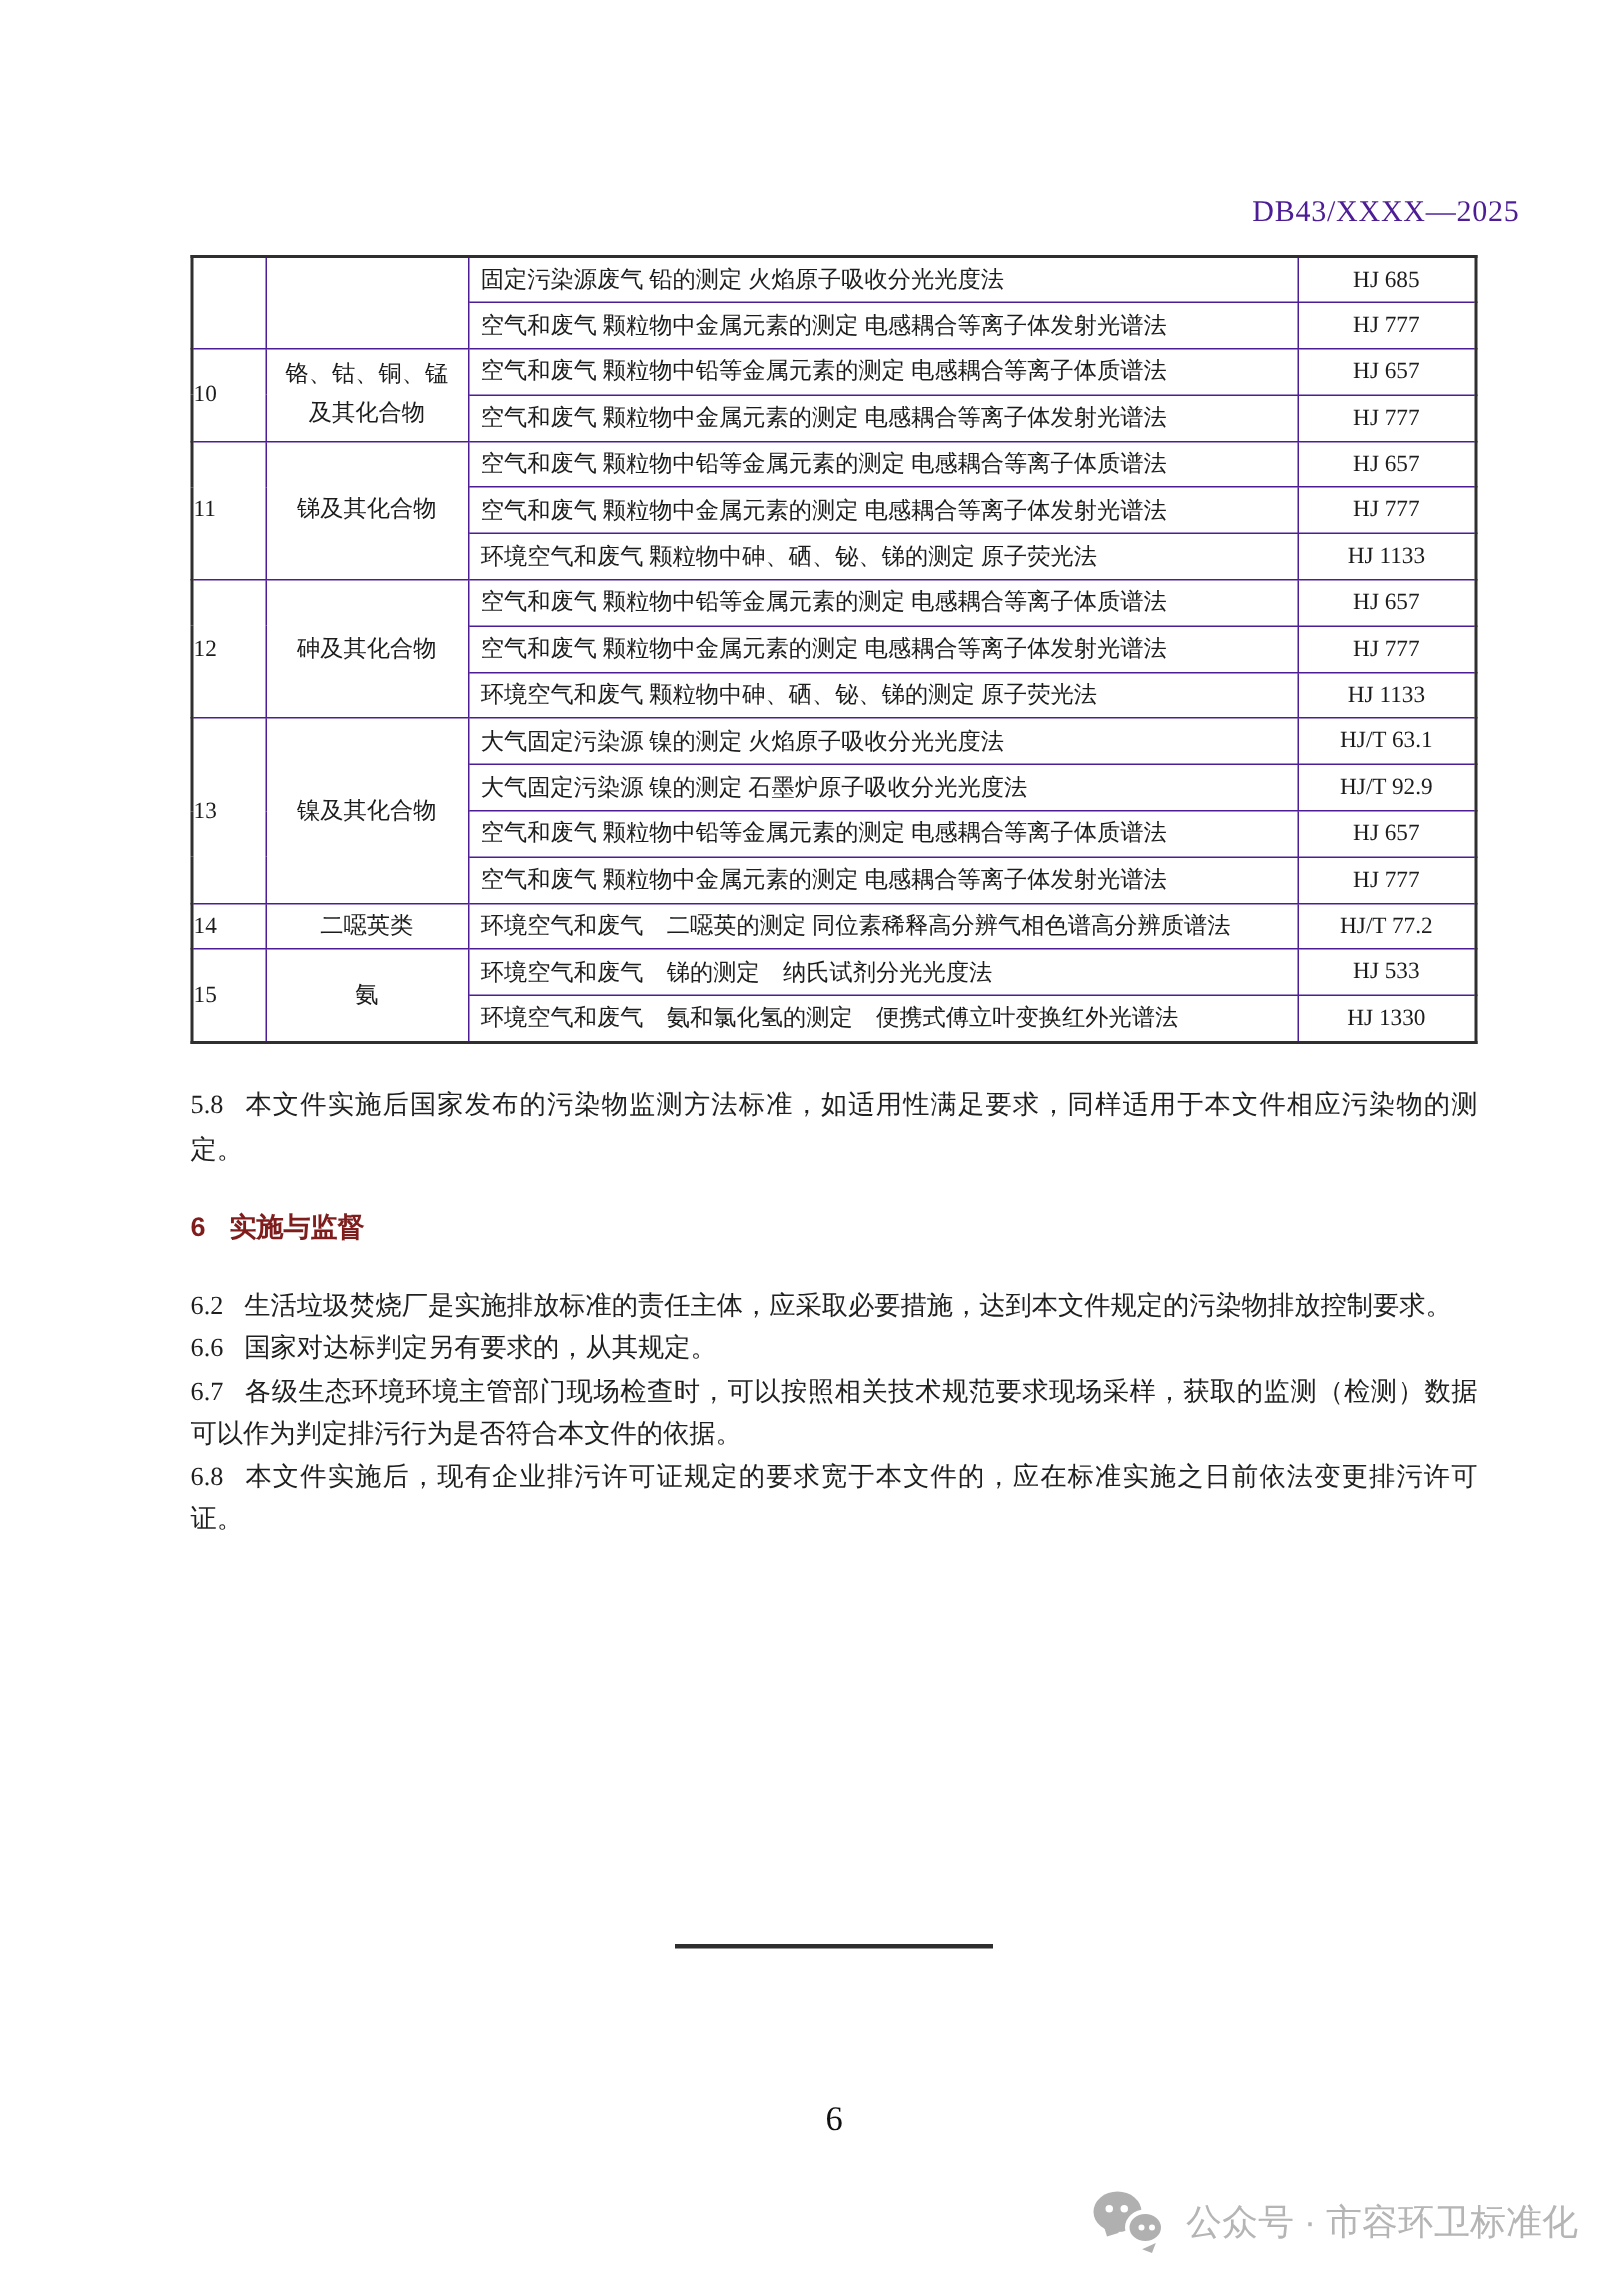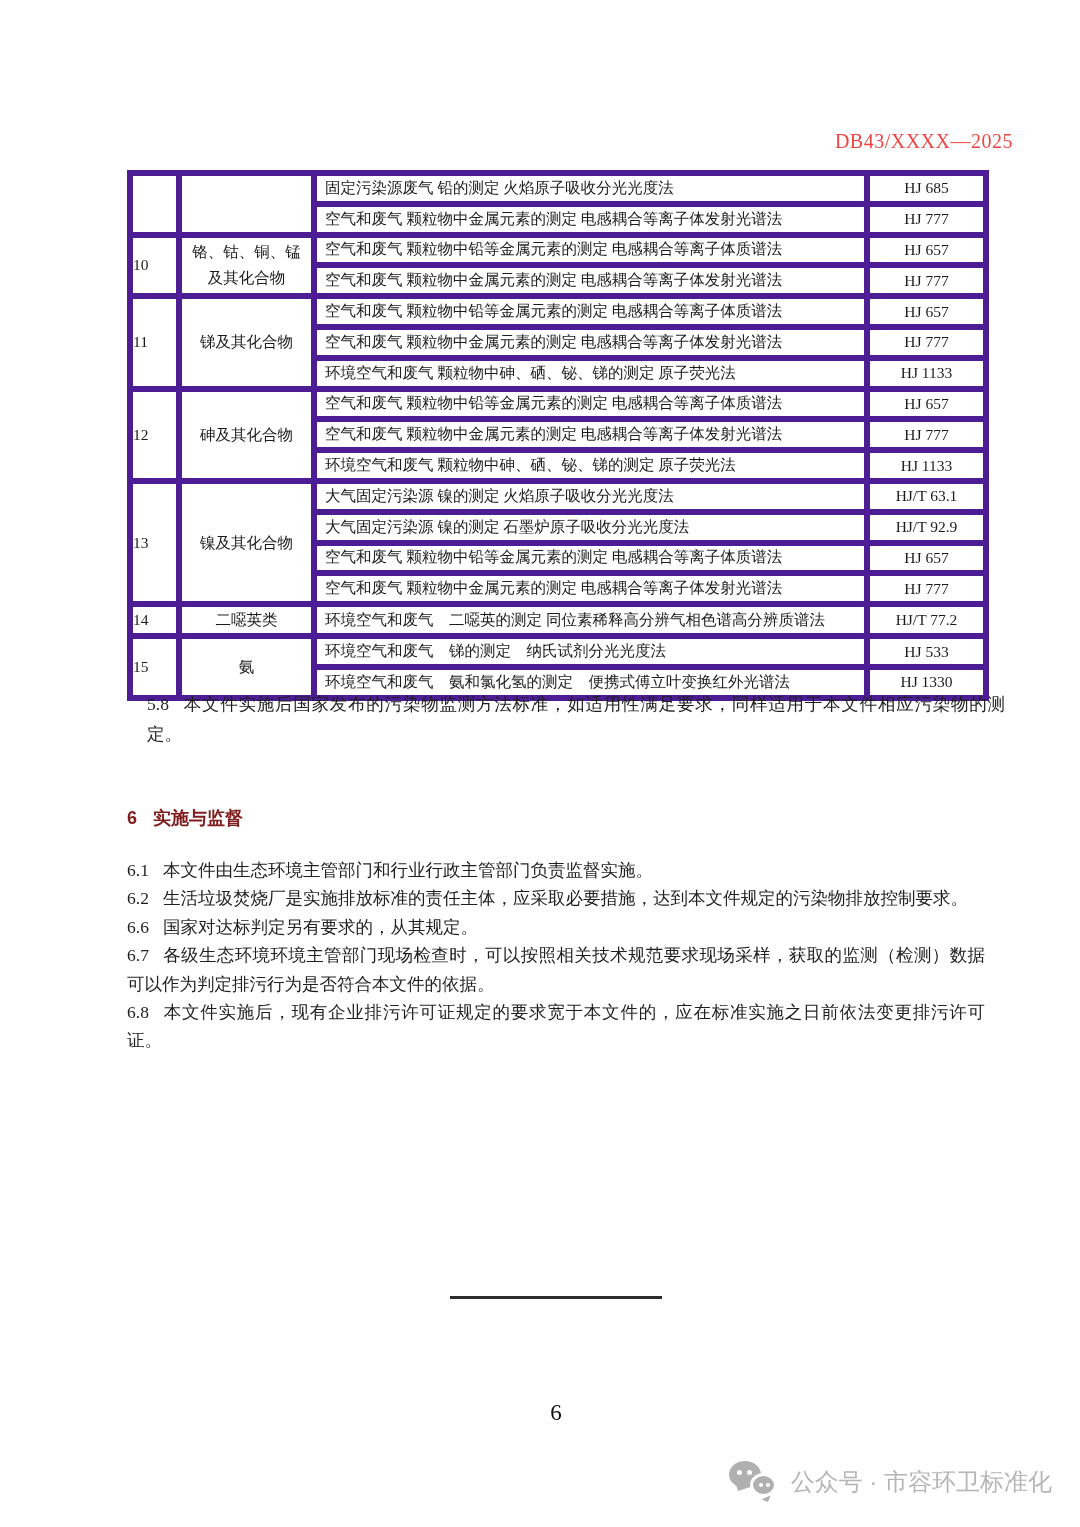--- a/index.html
+++ b/index.html
@@ -4,40 +4,40 @@
 <style>
   * { margin:0; padding:0; box-sizing:border-box; }
   html,body { background:#ffffff; }
   .page {
     position:relative; width:1080px; height:1527px; background:#ffffff;
     font-family:"Liberation Serif","DejaVu Serif",serif; color:#1f1f1f;
     overflow:hidden;
   }
   .doc-code {
     position:absolute; top:130px; right:67px;
-    font-size:20px; letter-spacing:0.5px; color:#ef4444;
+    font-size:20px; letter-spacing:0.5px; color:#4c1d95;
   }
   table.methods {
     position:absolute; left:127px; top:170px; width:856px;
     border-collapse:collapse; table-layout:fixed;
     border:2px solid #2f2f2f;
   }
   table.methods td {
-    border:6px solid #4c1d95; height:30.8px; vertical-align:middle;
+    border:1px solid #4c1d95; height:30.8px; vertical-align:middle;
     font-size:15.5px; color:#1c1c1c; overflow:hidden;
   }
   td.col-num   { text-align:left; }
   td.col-name  { text-align:center; white-space:pre-line; line-height:26px; }
   td.col-method{ text-align:left; padding:0 8px; white-space:nowrap; }
   td.col-code  { text-align:center; white-space:nowrap; }
   tr.group-start td { border-top:1.5px solid #2f2f2f; }
 
   .clause58 {
-    position:absolute; left:127px; top:689px; width:858px;
-    font-size:17.5px; line-height:30px; text-align:justify;margin-left:20px;
+    position:absolute; left:127px; top:721px; width:858px;
+    font-size:17.5px; line-height:30px; text-align:justify;
   }
   .section-heading {
     position:absolute; left:127px; top:803px; width:858px;
     font-family:"Liberation Sans","DejaVu Sans",sans-serif;
     font-size:18px; font-weight:bold; line-height:30px; color:#7f1d1d;
   }
   .section-heading .hnum { display:inline-block; margin-right:16px; }
   .clauses {
     position:absolute; left:127px; top:856px; width:858px;
     font-size:17.5px; line-height:28.4px;
@@ -185,21 +185,20 @@
           <td class="col-code">HJ 1330</td>
         </tr>
       </tbody>
   </table>
 
   <p class="clause58"><span class="pnum">5.8</span><span>本文件实施后国家发布的污染物监测方法标准，如适用性满足要求，同样适用于本文件相应污染物的测定。</span></p>
 
   <h2 class="section-heading"><span class="hnum">6</span><span>实施与监督</span></h2>
 
   <div class="clauses">
-    <p class="para"><span class="pnum">6.1</span><span>本文件由生态环境主管部门和行业行政主管部门负责监督实施。</span></p>
     <p class="para"><span class="pnum">6.2</span><span>生活垃圾焚烧厂是实施排放标准的责任主体，应采取必要措施，达到本文件规定的污染物排放控制要求。</span></p>
     <p class="para"><span class="pnum">6.6</span><span>国家对达标判定另有要求的，从其规定。</span></p>
     <p class="para"><span class="pnum">6.7</span><span>各级生态环境环境主管部门现场检查时，可以按照相关技术规范要求现场采样，获取的监测（检测）数据可以作为判定排污行为是否符合本文件的依据。</span></p>
     <p class="para"><span class="pnum">6.8</span><span>本文件实施后，现有企业排污许可证规定的要求宽于本文件的，应在标准实施之日前依法变更排污许可证。</span></p>
   </div>
 
   <div class="end-line">
       <div class="rule"></div>
     </div>
 

